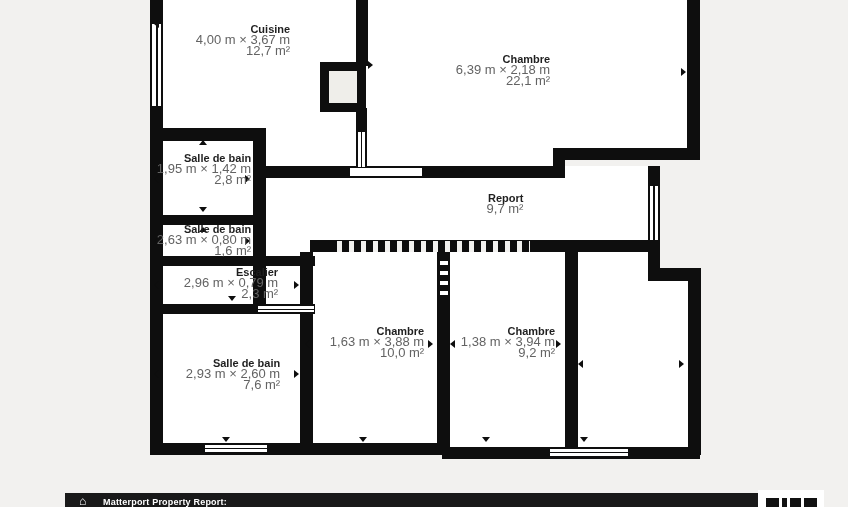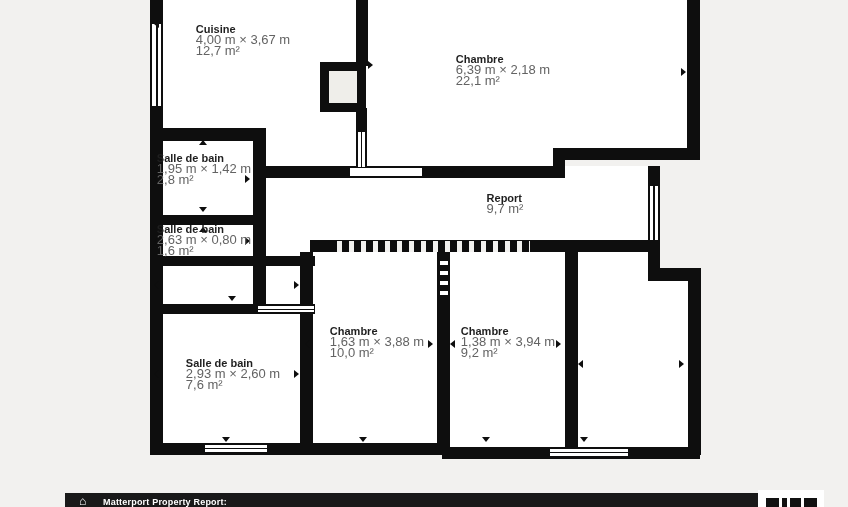--- a/index.html
+++ b/index.html
@@ -19,21 +19,21 @@
     border-top:1.5px solid #0e0e0e; border-bottom:1.5px solid #0e0e0e; }
   .dash-h { position:absolute; background:repeating-linear-gradient(90deg, rgba(0,0,0,0) 0 7px, #f2f1ef 7px 12px); }
   .dash-v { position:absolute; background:repeating-linear-gradient(rgba(0,0,0,0) 0 6px, #ffffff 6px 10px); }
 
   .ar { position:absolute; width:0; height:0; }
   .ar.up    { border-left:4px solid transparent; border-right:4px solid transparent; border-bottom:5px solid #0e0e0e; }
   .ar.down  { border-left:4px solid transparent; border-right:4px solid transparent; border-top:5px solid #0e0e0e; }
   .ar.left  { border-top:4px solid transparent; border-bottom:4px solid transparent; border-right:5px solid #0e0e0e; }
   .ar.right { border-top:4px solid transparent; border-bottom:4px solid transparent; border-left:5px solid #0e0e0e; }
 
-  .room-label { position:absolute; transform:translateX(-50%); text-align:left; white-space:nowrap; }
+  .room-label { position:absolute; transform:translateX(-50%); text-align:right; white-space:nowrap; }
   .rname { font-size:11px; font-weight:bold; color:#1f1f1f; line-height:12px; }
   .rdim, .rarea { font-size:13px; color:#636363; line-height:10.5px; }
   .rdim:empty { display:none; }
 
   .footer-bar { position:absolute; left:65px; top:493px; width:718px; height:16px;
     background:#191919; color:#ffffff; overflow:hidden; }
   .footer-icon { position:absolute; left:14px; top:1px; font-size:12px; color:#ffffff; }
   .footer-text { position:absolute; left:38px; top:4px; font-size:9px; font-weight:bold; letter-spacing:0.2px; }
   .qr-box { position:absolute; left:758px; top:490px; width:66px; height:17px; background:#ffffff; }
   .qr-cell { position:absolute; background:#111111; }
@@ -136,20 +136,25 @@
   <div class="room-label" style="left:204px; top:223px;">
     <div class="rname">Salle de bain</div>
     <div class="rdim">2,63 m × 0,80 m</div>
     <div class="rarea">1,6 m²</div>
   </div>
   <div class="room-label" style="left:505px; top:192px;">
     <div class="rname">Report</div>
 
     <div class="rarea">9,7 m²</div>
   </div>
+  <div class="room-label" style="left:231px; top:266px;">
+    <div class="rname">Escalier</div>
+    <div class="rdim">2,96 m × 0,79 m</div>
+    <div class="rarea">2,3 m²</div>
+  </div>
   <div class="room-label" style="left:233px; top:357px;">
     <div class="rname">Salle de bain</div>
     <div class="rdim">2,93 m × 2,60 m</div>
     <div class="rarea">7,6 m²</div>
   </div>
   <div class="room-label" style="left:377px; top:325px;">
     <div class="rname">Chambre</div>
     <div class="rdim">1,63 m × 3,88 m</div>
     <div class="rarea">10,0 m²</div>
   </div>

